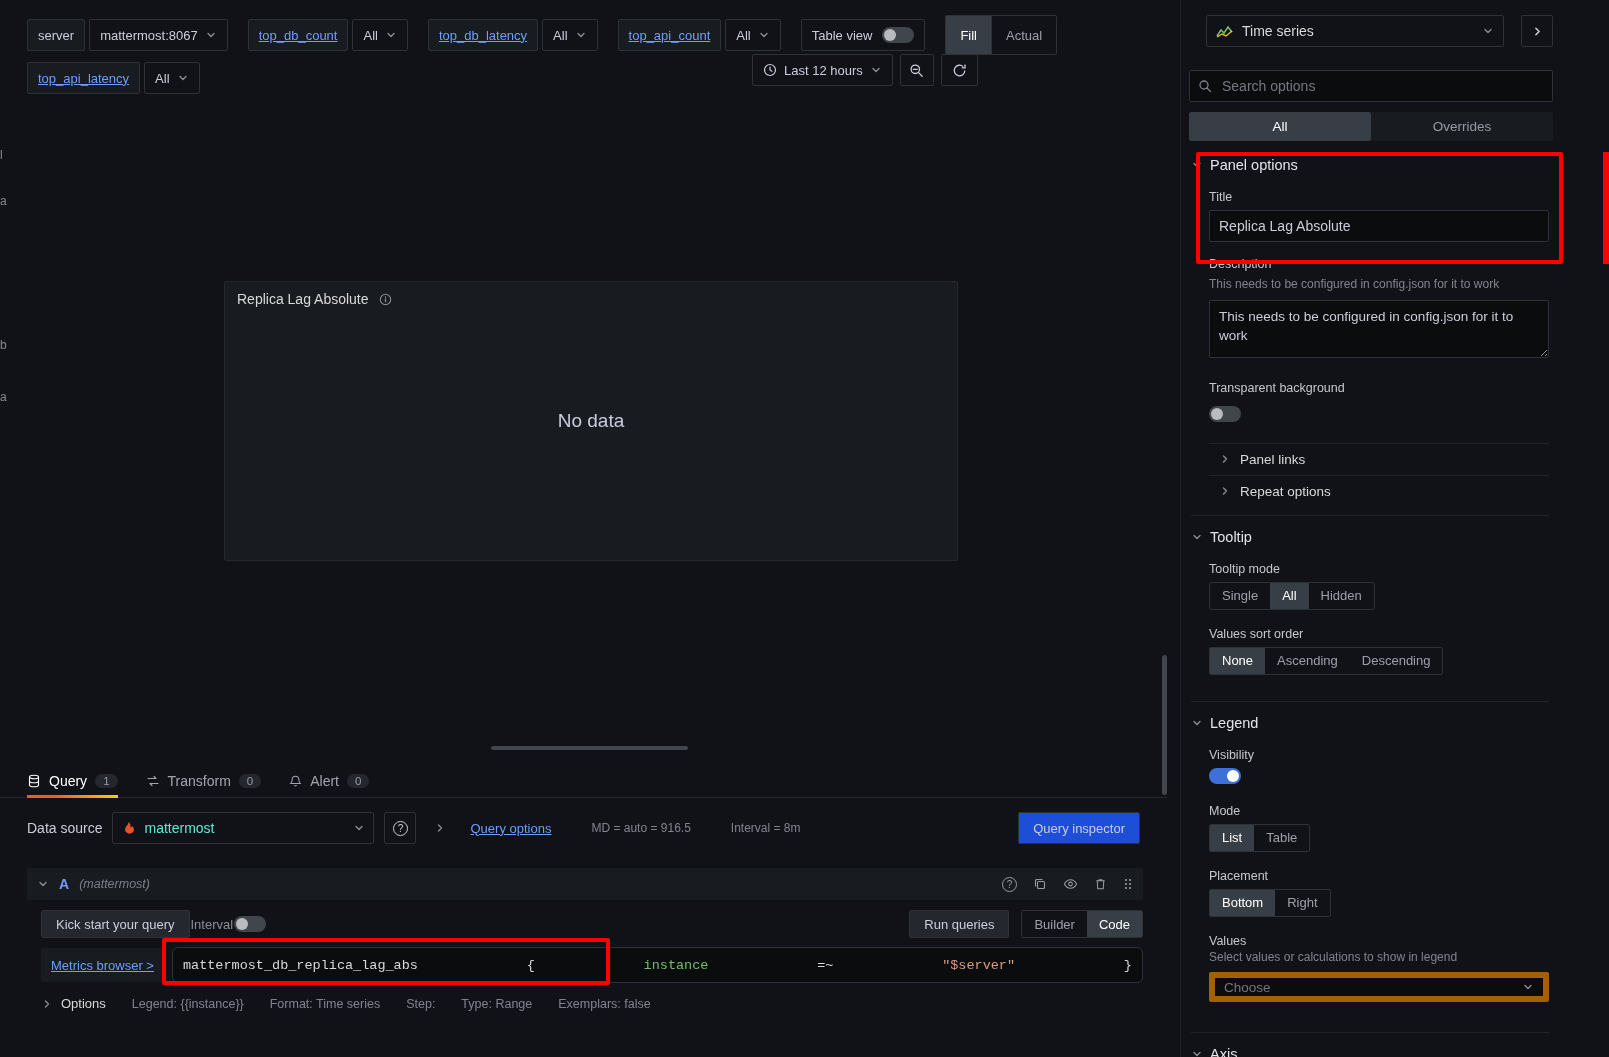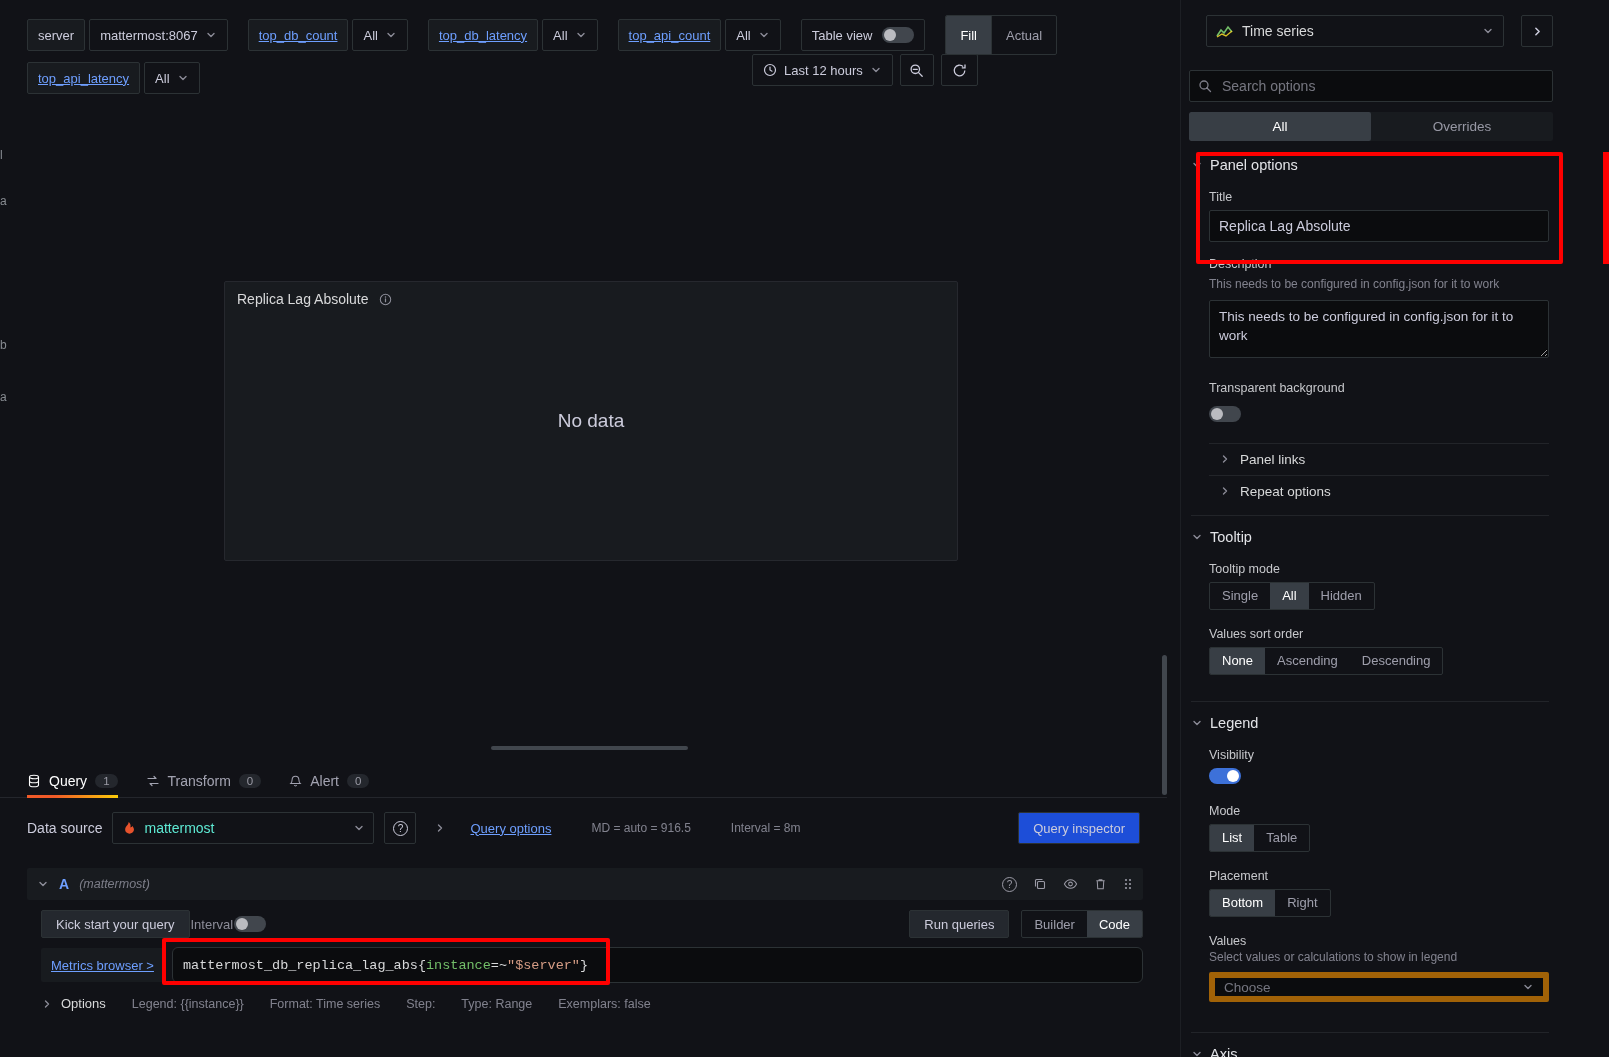--- a/index.html
+++ b/index.html
@@ -66,21 +66,21 @@
   .ref-id { color:#6e9fff; font-weight:600; font-size:14px; }
   .ref-hint { font-style:italic; color:rgba(204,204,220,.55); font-size:12.5px; }
   .qrow-icons { margin-left:auto; display:flex; align-items:center; gap:16px; color:#9a9aa5; }
   .qmark { width:15px; height:15px; border:1px solid currentColor; border-radius:50%; font-size:10px; display:inline-flex; align-items:center; justify-content:center; }
   .qrow-body { padding:10px 0 0 14px; }
   .qtool-row { display:flex; align-items:center; gap:1px; height:28px; }
   .qtool-row .right { margin-left:auto; display:flex; align-items:center; gap:12px; }
   .btn.sm { height:28px; }
   .query-line { display:flex; align-items:center; gap:8px; margin-top:9px; }
   .mb-chip { background:#181b1f; border-radius:2px; height:34px; display:flex; align-items:center; padding:0 10px; font-size:13px; }
-  .code-input { flex:1; height:34px; border:1px solid #2c3235; border-radius:6px; background:#0b0c0e; display:flex; align-items:center; padding:17px 10px; font-family:"Liberation Mono","DejaVu Sans Mono",monospace; font-size:13.5px; }
+  .code-input { flex:1; height:34px; border:1px solid #2c3235; border-radius:6px; background:#0b0c0e; display:flex; align-items:center; padding:17px 10px; font-family:"Liberation Mono","DejaVu Sans Mono",monospace; font-size:13.5px;justify-content:space-between; }
   .c-metric { color:#d8d9da; } .c-brace { color:#d8d9da; } .c-label { color:#73bf69; } .c-op { color:#d8d9da; } .c-str { color:#d69d85; }
   .opts-row { display:flex; align-items:center; gap:26px; margin-top:13px; font-size:12.5px; color:rgba(204,204,220,.6); }
   .opts-row .head { display:flex; align-items:center; gap:8px; font-size:13px; color:#d8d9da; }
 
   
   .sidebar { position:absolute; top:0; right:0; width:429px; height:1057px; border-left:1px solid #1d1f24; background:#111217; }
   .sb-header { margin:15px 56px 0 25px; display:flex; gap:17px; }
   .viz-picker { flex:1; height:32px; border:1px solid #2c3235; border-radius:2px; display:flex; align-items:center; gap:9px; padding:0 9px; font-size:14px; color:#d8d9da; }
   .sb-collapse { width:32px; height:32px; border:1px solid #2c3235; border-radius:2px; display:flex; align-items:center; justify-content:center; color:#ccccdc; }
   .sb-search { margin:23px 56px 0 8px; position:relative; }

